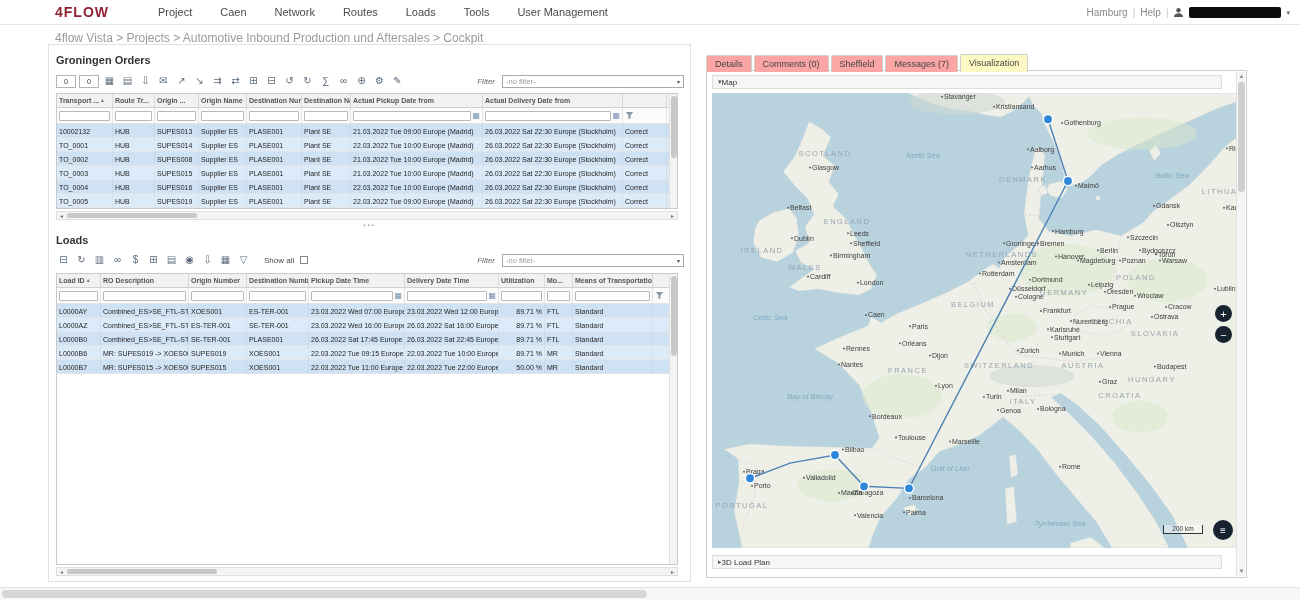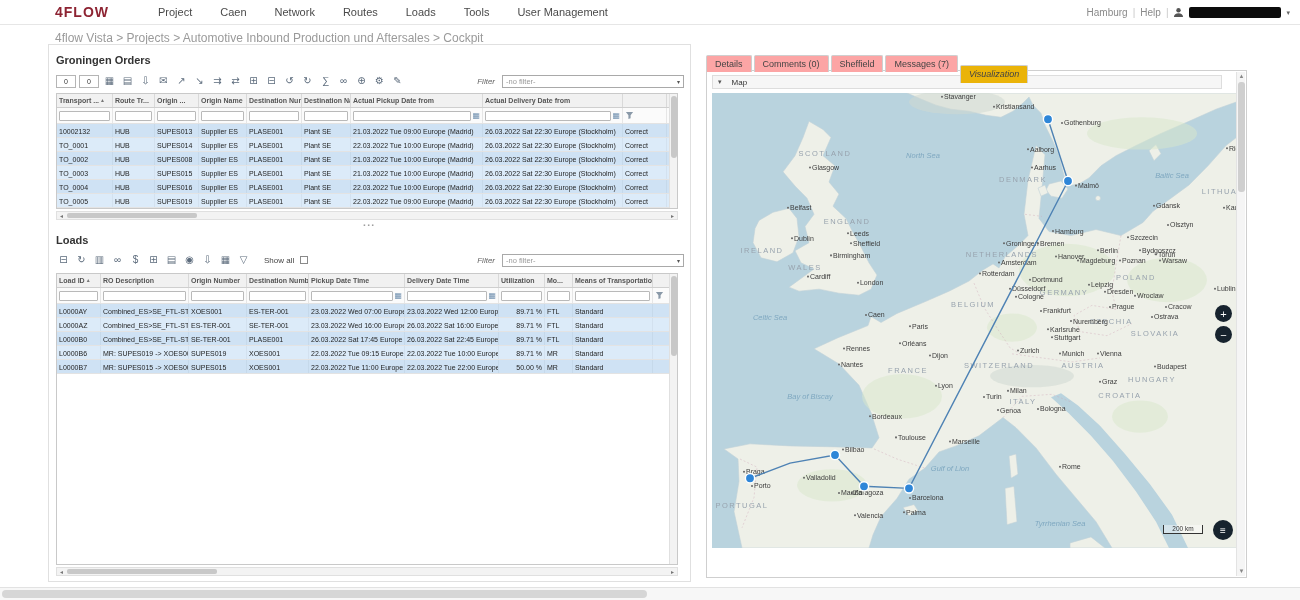--- a/index.html
+++ b/index.html
@@ -55,25 +55,25 @@
   .vthumb{position:absolute;left:1px;width:6px;background:#c8c8c8;border-radius:3px;}
   .hscroll{position:absolute;left:7px;width:622px;height:9px;background:#f3f3f3;border:1px solid #e0e0e0;}
   .harrow{position:absolute;top:0;width:9px;height:7px;font-size:6px;color:#777;display:flex;
     align-items:center;justify-content:center;}
   .hthumb{position:absolute;top:1px;height:5px;background:#c8c8c8;border-radius:2px;}
   .splitter{position:absolute;left:0;width:100%;text-align:center;font-size:6px;color:#9a9a9a;letter-spacing:2px;}
   
   .tabs{position:absolute;left:706px;top:53px;height:18px;display:flex;align-items:flex-end;z-index:4;}
   .tab{font-size:9px;color:#444;background:#fca5a5;border:1px solid #cfcfcf;border-bottom:none;
     padding:3px 8px;margin-right:2px;border-radius:2px 2px 0 0;position:relative;top:1px;cursor:pointer;}
-  .tab.active{background:#eab308;top:12px;padding-bottom:4px;z-index:5;font-style:italic;}
+  .tab.active{background:#fef9c3;top:1px;padding-bottom:4px;z-index:5;}
   .right-body{position:absolute;left:706px;top:70px;width:541px;height:508px;border:1px solid #cfcfcf;
     background:#fff;z-index:2;}
   .sec-head{position:absolute;left:5px;right:24px;height:14px;background:#f6f6f6;border:1px solid #ddd;
-    font-size:8px;color:#333;display:flex;align-items:center;gap:10px;padding:0 5px;cursor:pointer;}
+    font-size:8px;color:#333;display:flex;align-items:center;gap:0;padding:0 5px;cursor:pointer;}
   .tri{font-size:7px;color:#555;}
   .map-wrap{position:absolute;left:5px;top:22px;width:527px;height:455px;background:#b9d3de;overflow:hidden;}
   .map-wrap svg{display:block;}
   .m-city{font-size:7px;fill:#3c3c3c;}
   .m-country{font-size:7.5px;fill:#98a3ae;letter-spacing:1.5px;}
   .m-sea{font-size:7.5px;fill:#7fa8c0;font-style:italic;}
   .mapbtn{position:absolute;width:17px;height:17px;border-radius:50%;background:#17232e;color:#fff;
     display:flex;align-items:center;justify-content:center;font-size:11px;cursor:pointer;z-index:6;}
   .layersbtn{position:absolute;width:20px;height:20px;border-radius:50%;background:#17232e;color:#fff;
     display:flex;align-items:center;justify-content:center;font-size:10px;cursor:pointer;z-index:6;}
@@ -659,20 +659,24 @@
           <circle cx="197" cy="391" r="4.6" fill="#2e86d8" stroke="#fff" stroke-width="1.4"></circle>
           <circle cx="356" cy="87" r="4.6" fill="#2e86d8" stroke="#fff" stroke-width="1.4"></circle>
           <circle cx="336" cy="26" r="4.6" fill="#2e86d8" stroke="#fff" stroke-width="1.4"></circle>
         </g>
     </svg>
     <div class="mapbtn" style="right:7px;top:212px">+</div>
     <div class="mapbtn" style="right:7px;top:233px">−</div>
     <div class="scalebar">200 km</div>
     <div class="layersbtn" style="right:6px;bottom:8px">≡</div>
   </div>
+  <div class="sec-head" style="top:484px">
+    <span class="tri">▸</span>
+    <span>3D Load Plan</span>
+  </div>
   <div class="rvscroll">
     <div class="rvarrow" style="top:0">▲</div>
     <div class="rvthumb"></div>
     <div class="rvarrow" style="bottom:0">▼</div>
   </div>
 </section>
 
 <div class="pagescroll">
   <div class="pagethumb"></div>
 </div>

